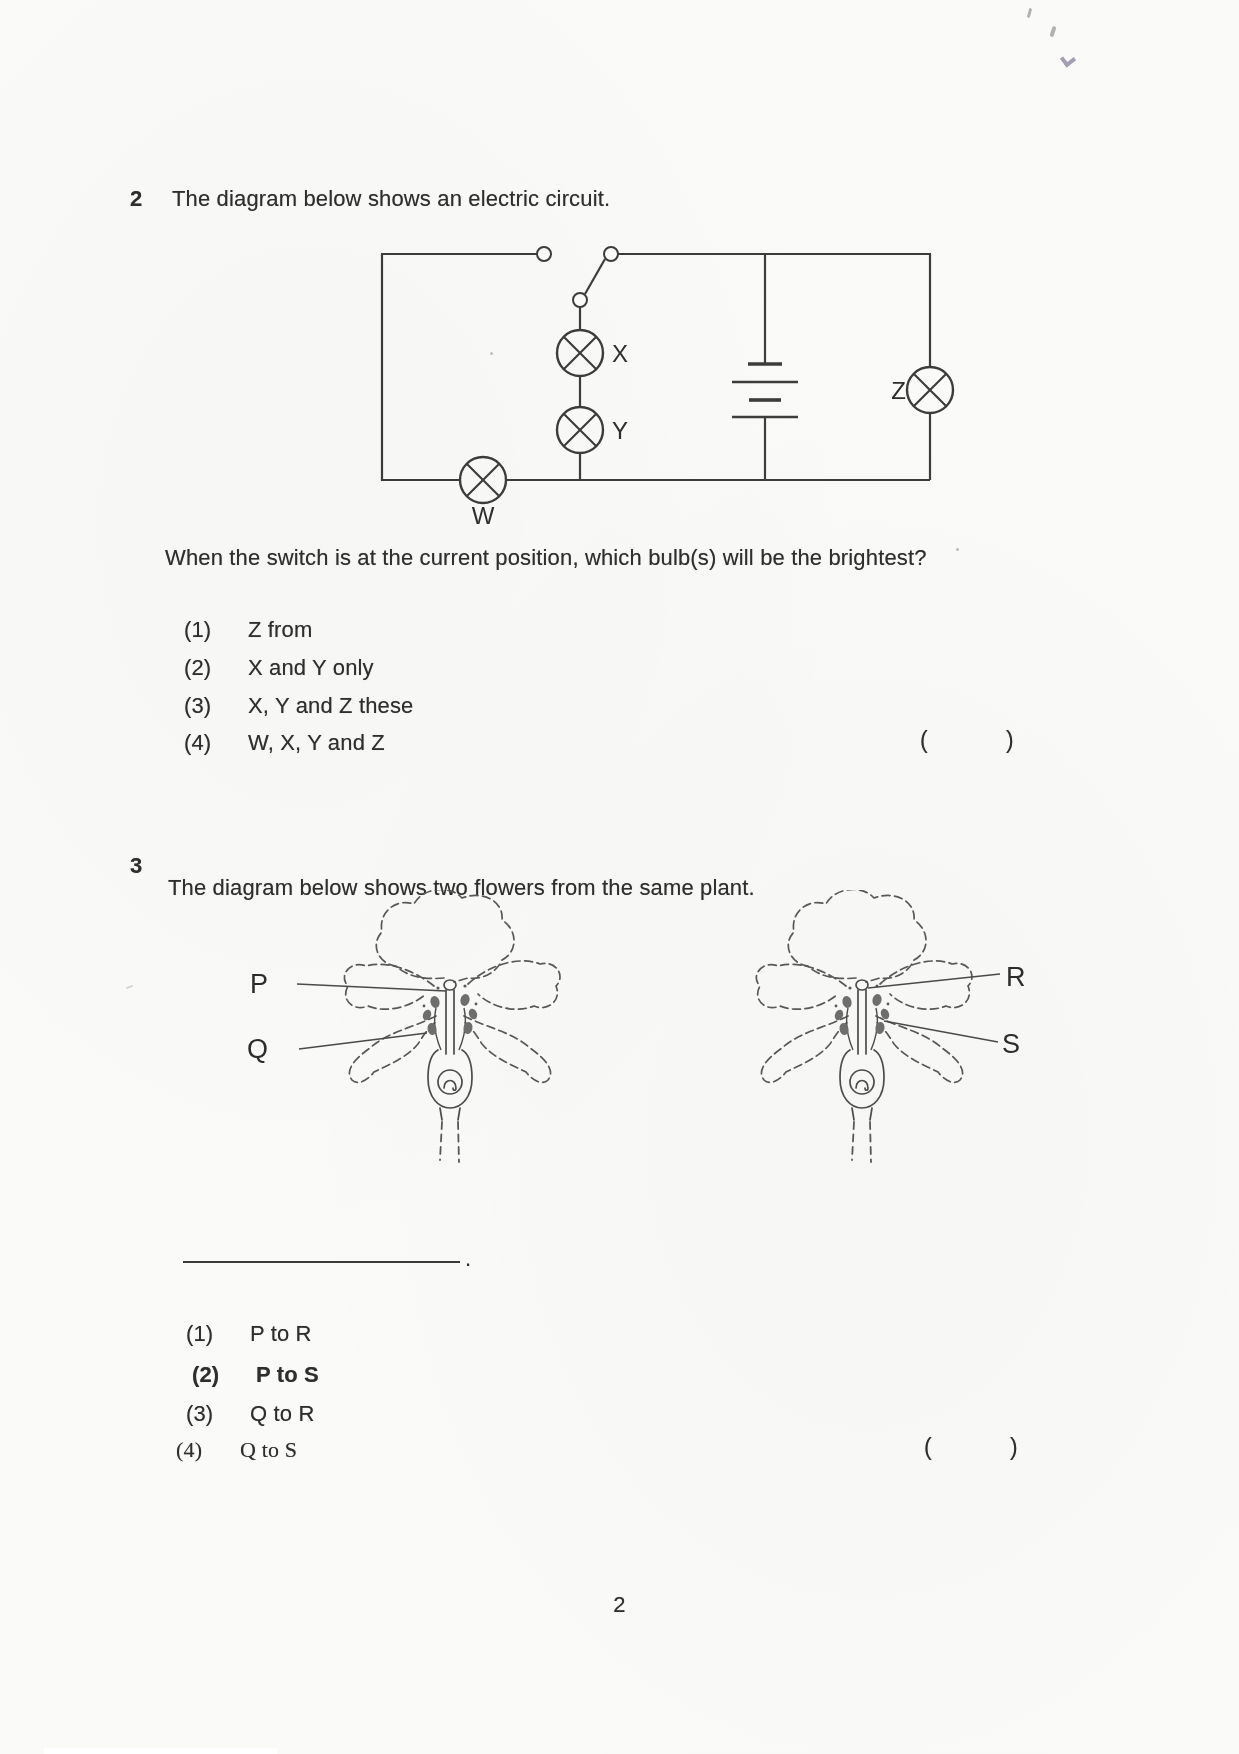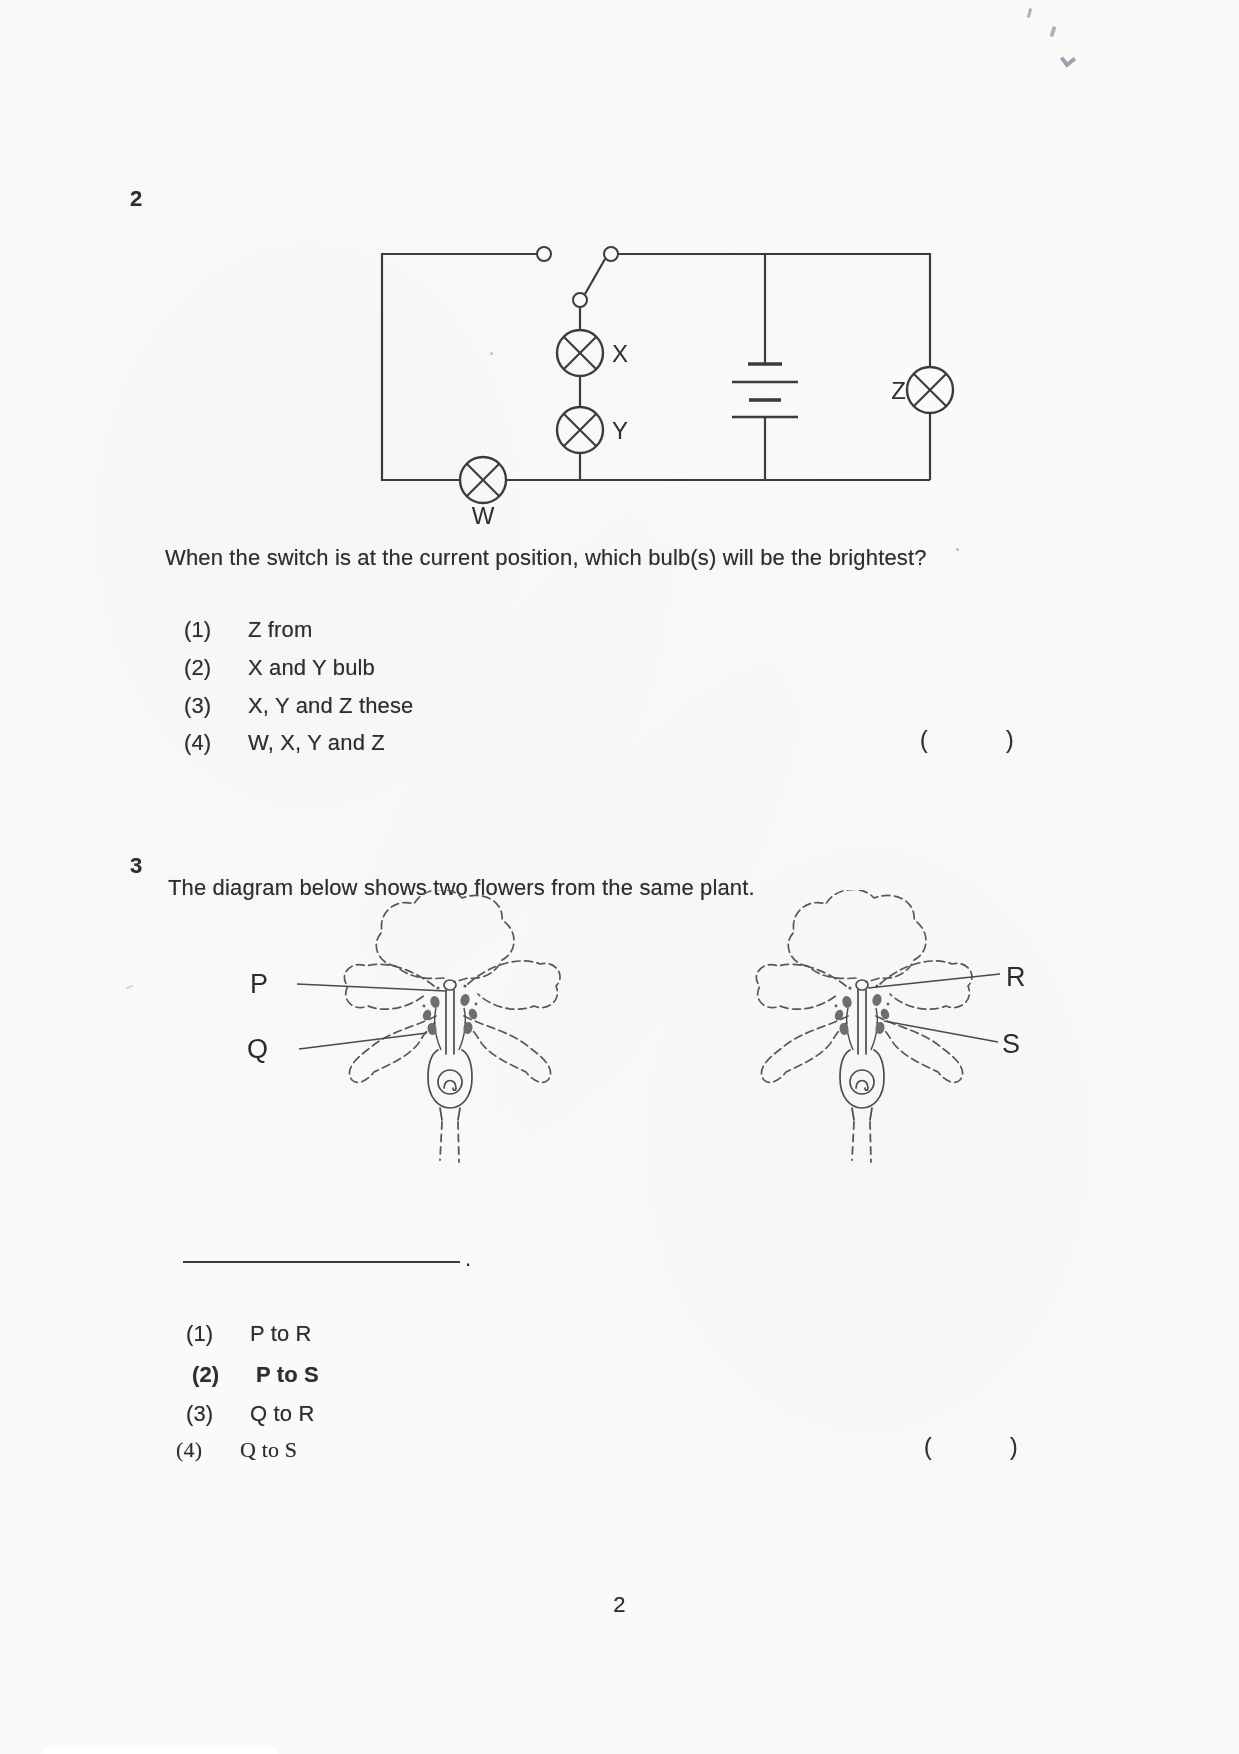--- a/index.html
+++ b/index.html
@@ -55,20 +55,21 @@
   .mark { background:#777; border-radius:2px; opacity:.55; }
   .chev { width:12px; height:11px; border-left:4px solid #968fa4; border-bottom:4px solid #968fa4; transform:rotate(-38deg); opacity:.85; }
   .speck { border-radius:50%; background:#8a8a8a; opacity:.5; }
 </style>
 </head>
 <body>
 
 <div class="page">
 
   <div class="abs txt bold" style="left:130px; top:186px;">2</div>
+  <div class="abs txt" style="left:172px; top:186px;">The diagram below shows an electric circuit.</div>
 
   <svg class="abs" style="left:330px; top:215px;" width="660" height="322" viewBox="330 215 660 322">
     <g>
       <path class="wire" d="M 537,254 L 382,254 L 382,480 L 460,480"></path>
       <path class="wire" d="M 506,480 L 930,480"></path>
       <path class="wire" d="M 618,254 L 930,254 L 930,367"></path>
       <path class="wire" d="M 930,413 L 930,480"></path>
     </g>
     <g>
       <circle class="node" cx="544" cy="254" r="7"></circle>
@@ -108,21 +109,21 @@
     </g>
     <text class="clabel" x="906" y="399" text-anchor="end">Z</text>
   </svg>
 
   <div class="abs txt" style="left:165px; top:545px;">When the switch is at the current position, which bulb(s) will be the brightest?</div>
 
   <div class="abs txt opt" style="left:184px; top:617px;">
     <span class="num">(1)</span><span>Z from</span>
   </div>
   <div class="abs txt opt" style="left:184px; top:655px;">
-    <span class="num">(2)</span><span>X and Y bulb</span>
+    <span class="num">(2)</span><span>X and Y only</span>
   </div>
   <div class="abs txt opt" style="left:184px; top:693px;">
     <span class="num">(3)</span><span>X, Y and Z these</span>
   </div>
   <div class="abs txt opt" style="left:184px; top:730px;">
     <span class="num">(4)</span><span>W, X, Y and Z</span>
   </div>
   <div class="abs txt bracket" style="left:920px; top:727px;">(</div>
   <div class="abs txt bracket" style="left:1006px; top:727px;">)</div>
 

